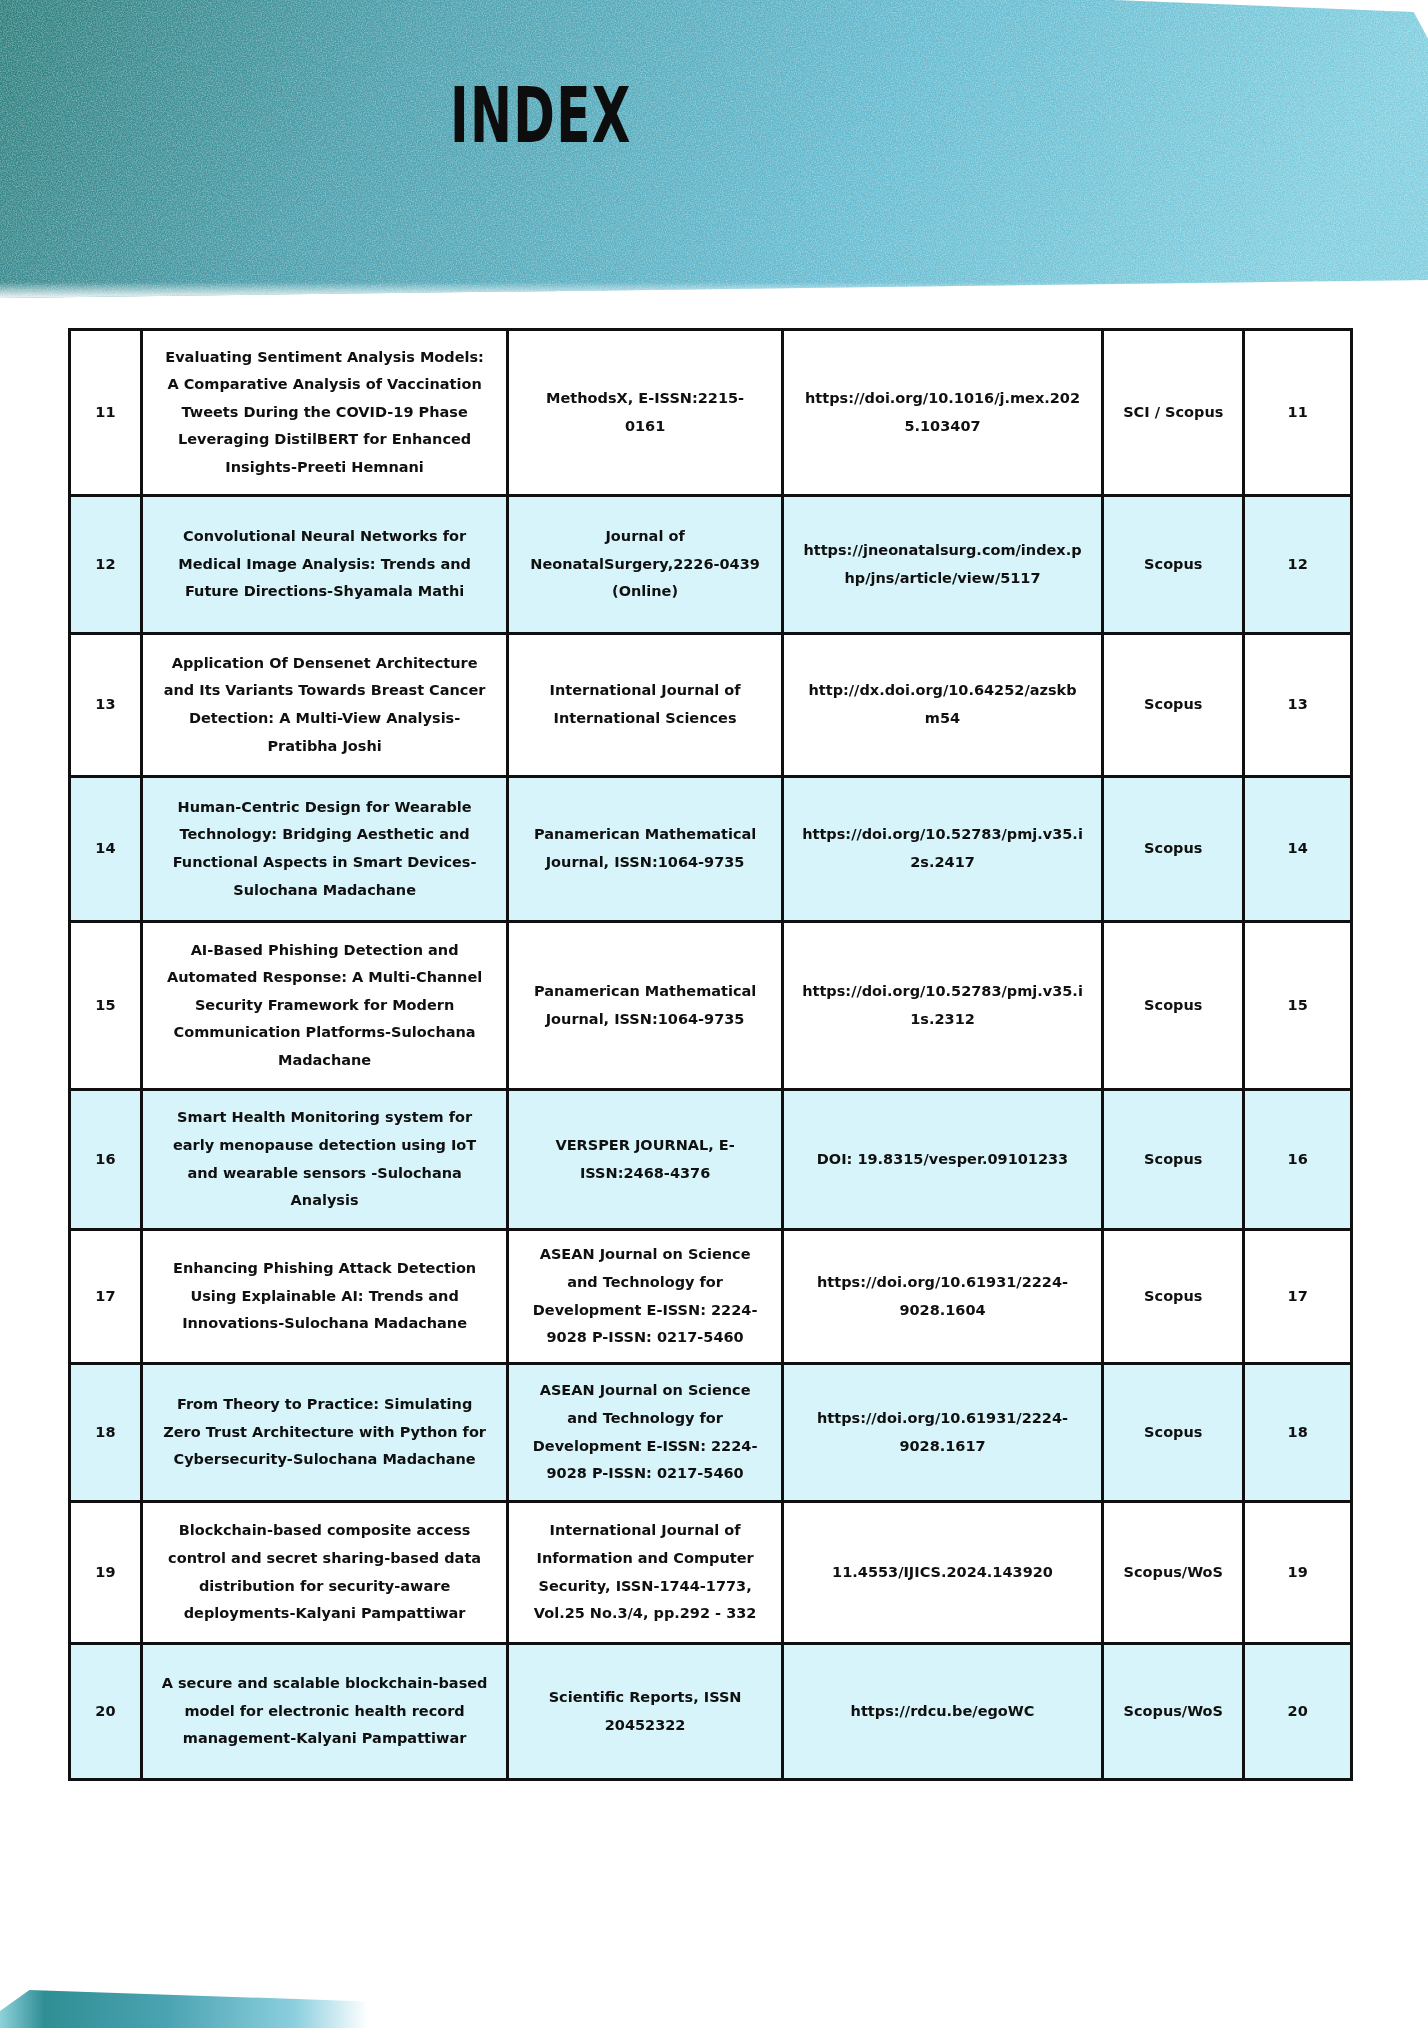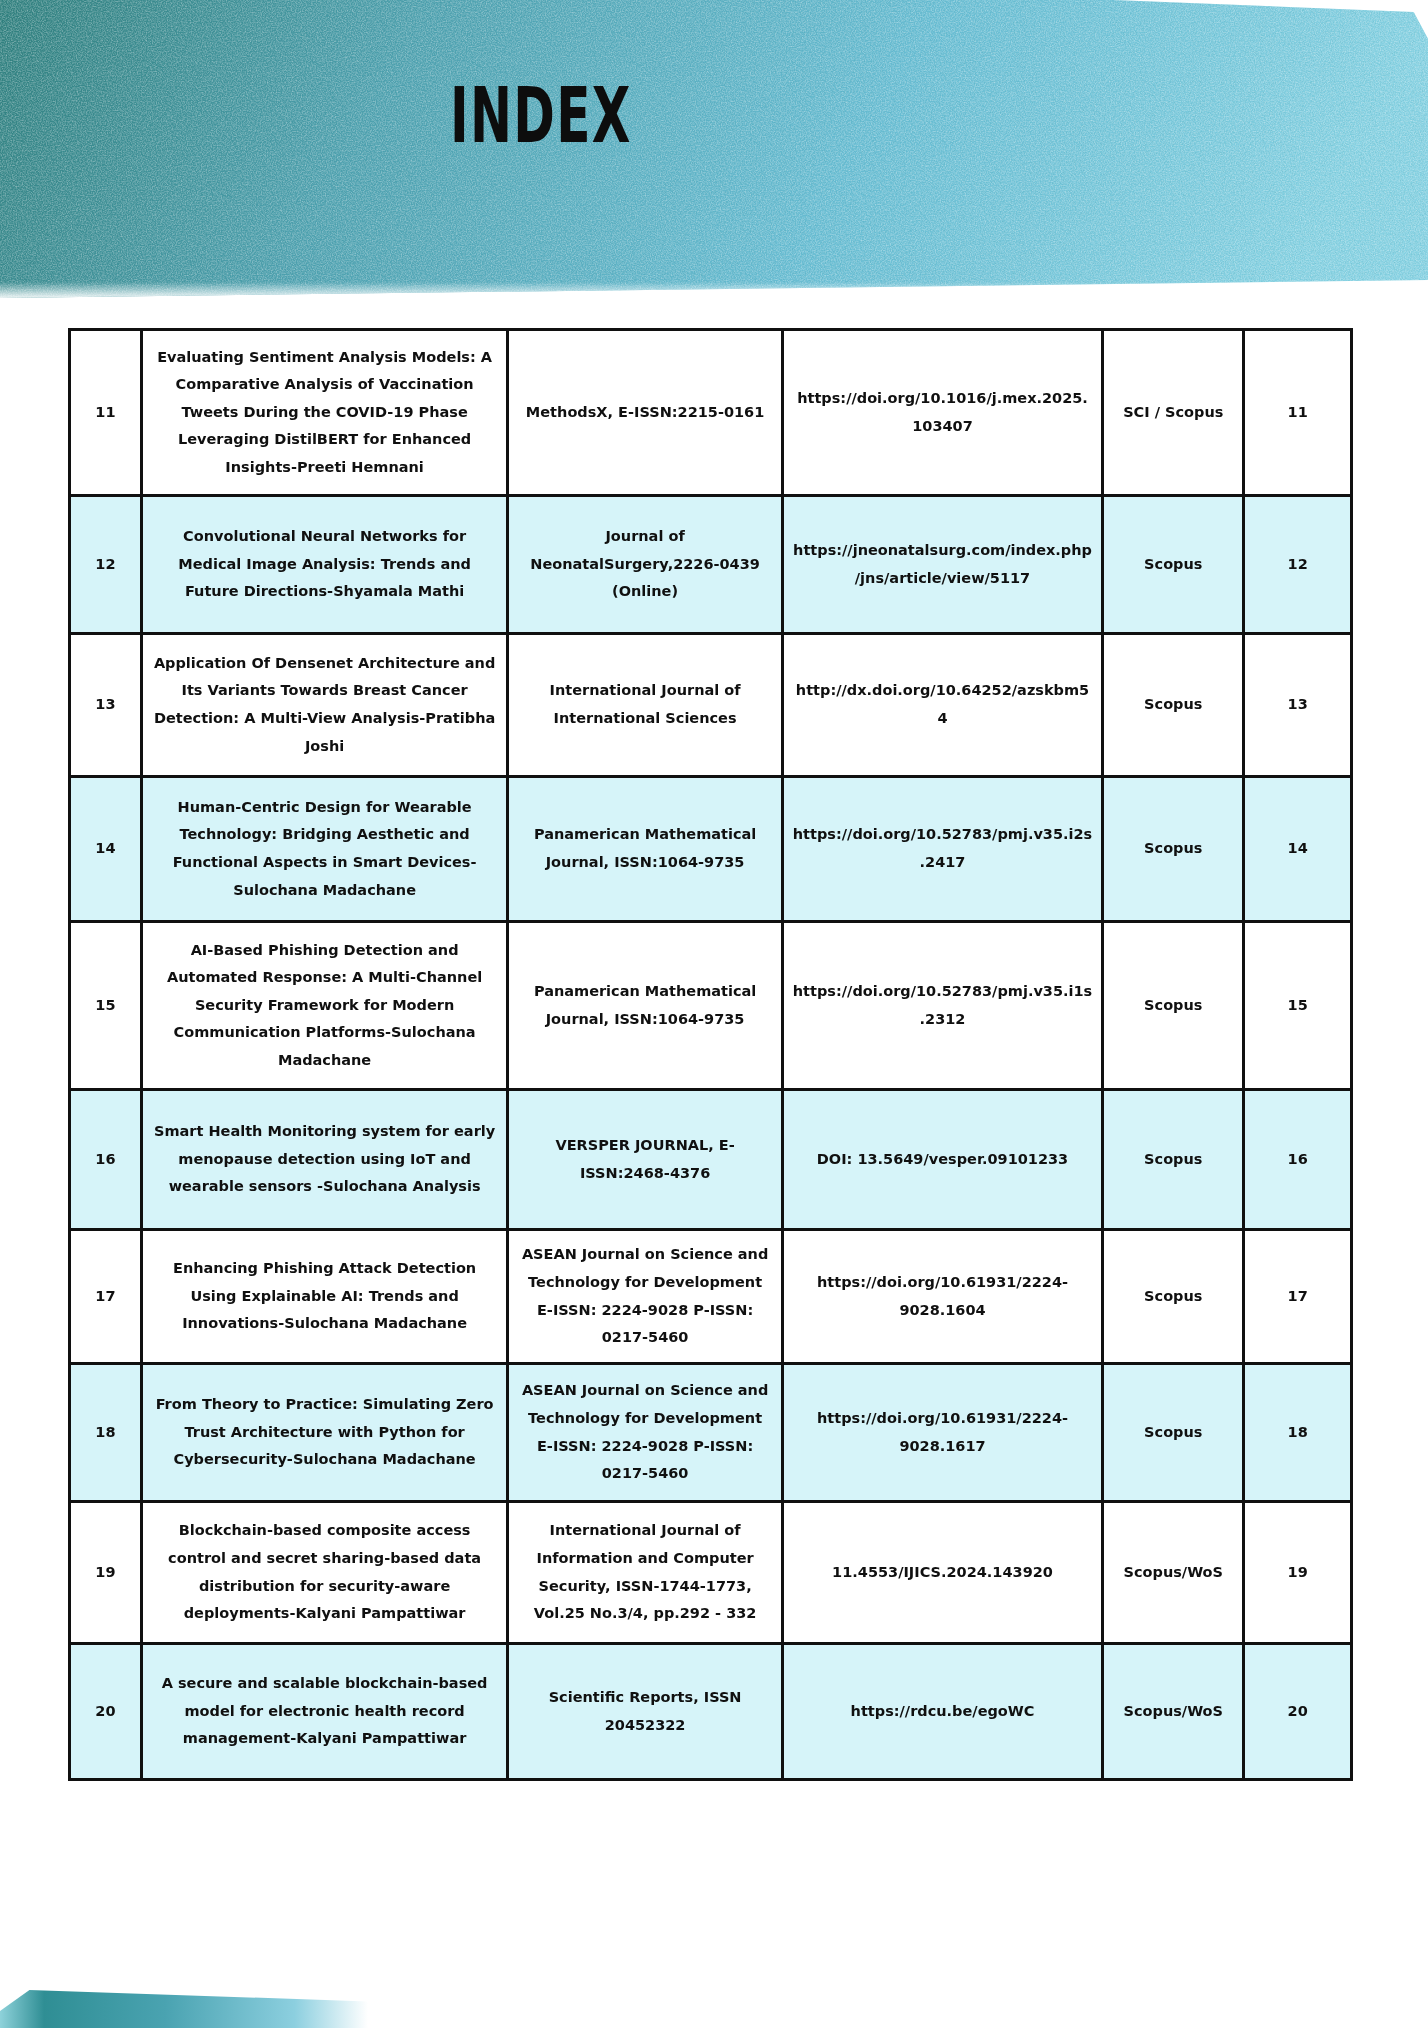--- a/index.html
+++ b/index.html
@@ -37,21 +37,21 @@
     border-collapse:collapse;
     table-layout:fixed;
   }
   table.pubs td{
     border:3px solid #101010;
     text-align:center;
     vertical-align:middle;
     font-weight:700;
     font-size:14.5px;
     line-height:1.9;
-    padding:6px 9px;
+    padding:6px 18px;
     background:#ffffff;
   }
   tr.shaded td{background:#d6f4f9;}
   td.c-link{overflow-wrap:anywhere;}
 
   
   .bottom-strip{
     position:absolute;left:0;bottom:0;width:368px;height:38px;
     background:linear-gradient(90deg,#8ed2da 0%,#2f8e94 12%,#4aa3b1 45%,#8ccfdf 80%,rgba(255,255,255,0) 100%);
     clip-path:polygon(0 55%,8% 0,100% 30%,100% 100%,0 100%);
@@ -135,21 +135,21 @@
       <td class="c-title">AI-Based Phishing Detection and Automated Response: A Multi-Channel Security Framework for Modern Communication Platforms-Sulochana Madachane</td>
       <td class="c-journal">Panamerican Mathematical Journal, ISSN:1064-9735</td>
       <td class="c-link">https://doi.org/10.52783/pmj.v35.i1s.2312</td>
       <td class="c-index">Scopus</td>
       <td class="c-num">15</td>
     </tr>
         <tr class="shaded" style="height: 140px;">
       <td class="c-num">16</td>
       <td class="c-title">Smart Health Monitoring system for early menopause detection using IoT and wearable sensors -Sulochana Analysis</td>
       <td class="c-journal">VERSPER JOURNAL, E-ISSN:2468-4376</td>
-      <td class="c-link">DOI: 13.5649/vesper.09101233</td>
+      <td class="c-link">DOI: 19.8315/vesper.09101233</td>
       <td class="c-index">Scopus</td>
       <td class="c-num">16</td>
     </tr>
         <tr style="height: 134px;">
       <td class="c-num">17</td>
       <td class="c-title">Enhancing Phishing Attack Detection Using Explainable AI: Trends and Innovations-Sulochana Madachane</td>
       <td class="c-journal">ASEAN Journal on Science and Technology for Development E-ISSN: 2224-9028 P-ISSN: 0217-5460</td>
       <td class="c-link">https://doi.org/10.61931/2224-9028.1604</td>
       <td class="c-index">Scopus</td>
       <td class="c-num">17</td>

